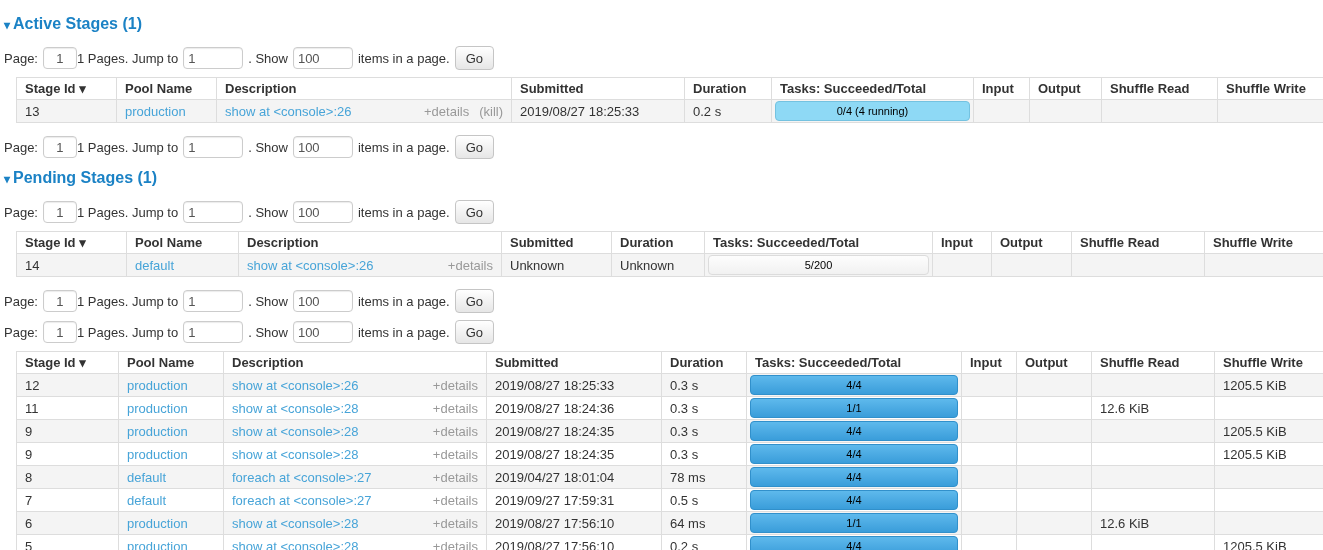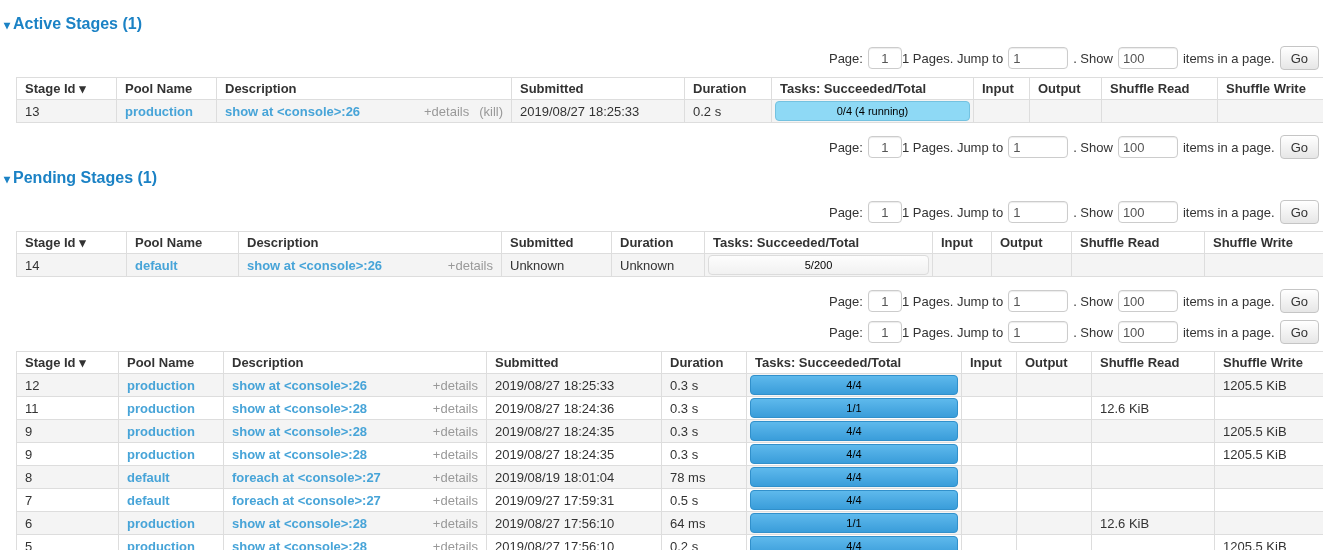--- a/index.html
+++ b/index.html
@@ -8,21 +8,21 @@
     font-family:"Liberation Sans",sans-serif;font-size:13px;color:#333;
   }
   .page{padding:0 2px;}
   .section-title{
     font-size:16px;line-height:24px;font-weight:bold;color:#1b82c5;
     margin:12px 0 9px 2px;cursor:pointer;
   }
   .section-title .caret{font-size:12px;margin-right:3px;}
   .section-title.mt{margin-top:6px;}
   .pager{
-    display:flex;justify-content:flex-end;align-items:center;
+    display:flex;justify-content:flex-start;align-items:center;
     margin:0 2px 7px 2px;height:24px;
   }
   .pager-left,.pager-right{display:flex;align-items:center;gap:5px;}
   .pager input{
     font-family:"Liberation Sans",sans-serif;font-size:13px;
     border:1px solid #ccc;border-radius:4px;height:18px;padding:1px 4px;
     color:#555;box-shadow:inset 0 1px 1px rgba(0,0,0,0.08);
   }
   .page-input{width:24px;text-align:center;color:#999;}
   .jump-input,.show-input{width:50px;}
@@ -37,21 +37,21 @@
     margin:0 0 12px 14px;background:#fef9c3;
   }
   .stages th,.stages td{
     border:1px solid #ddd;padding:3px 8px;height:15px;line-height:15px;
     text-align:left;font-size:13px;overflow:hidden;white-space:nowrap;
     vertical-align:middle;
   }
   .stages th{font-weight:bold;background:#fff;}
   .stages tbody tr:nth-child(odd){background:#f4f4f4;}
   .stages tbody tr:nth-child(even){background:#fff;}
-  a.link{color:#47a4d8;text-decoration:none;cursor:pointer;font-weight:bold;}
+  a.link{color:#47a4d8;text-decoration:none;cursor:pointer;}
   a.muted-link{color:#999;text-decoration:none;cursor:pointer;}
   .desc-wrap{display:flex;justify-content:space-between;align-items:center;}
   .desc-right{color:#999;}
   .desc-right a{margin-left:10px;}
   td.task-cell{padding:1px 3px;}
   .progress{
     height:18px;line-height:18px;border-radius:4px;text-align:center;
     font-size:11px;color:#000;border:1px solid transparent;
   }
   .progress.done{background:linear-gradient(#5eb9ec,#3a9dda);border-color:#3190cb;}
@@ -341,21 +341,21 @@
         </tr>
         <tr>
           <td>8</td>
           <td><a class="link">default</a></td>
           <td>
             <div class="desc-wrap">
               <a class="link">foreach at &lt;console&gt;:27</a>
               <span class="desc-right"><a class="muted-link">+details</a></span>
             </div>
           </td>
-          <td>2019/08/19 18:01:04</td>
+          <td>2019/04/27 18:01:04</td>
           <td>78 ms</td>
           <td class="task-cell">
             <div class="progress done">4/4</div>
           </td>
           <td></td>
           <td></td>
           <td></td>
           <td></td>
         </tr>
         <tr>

